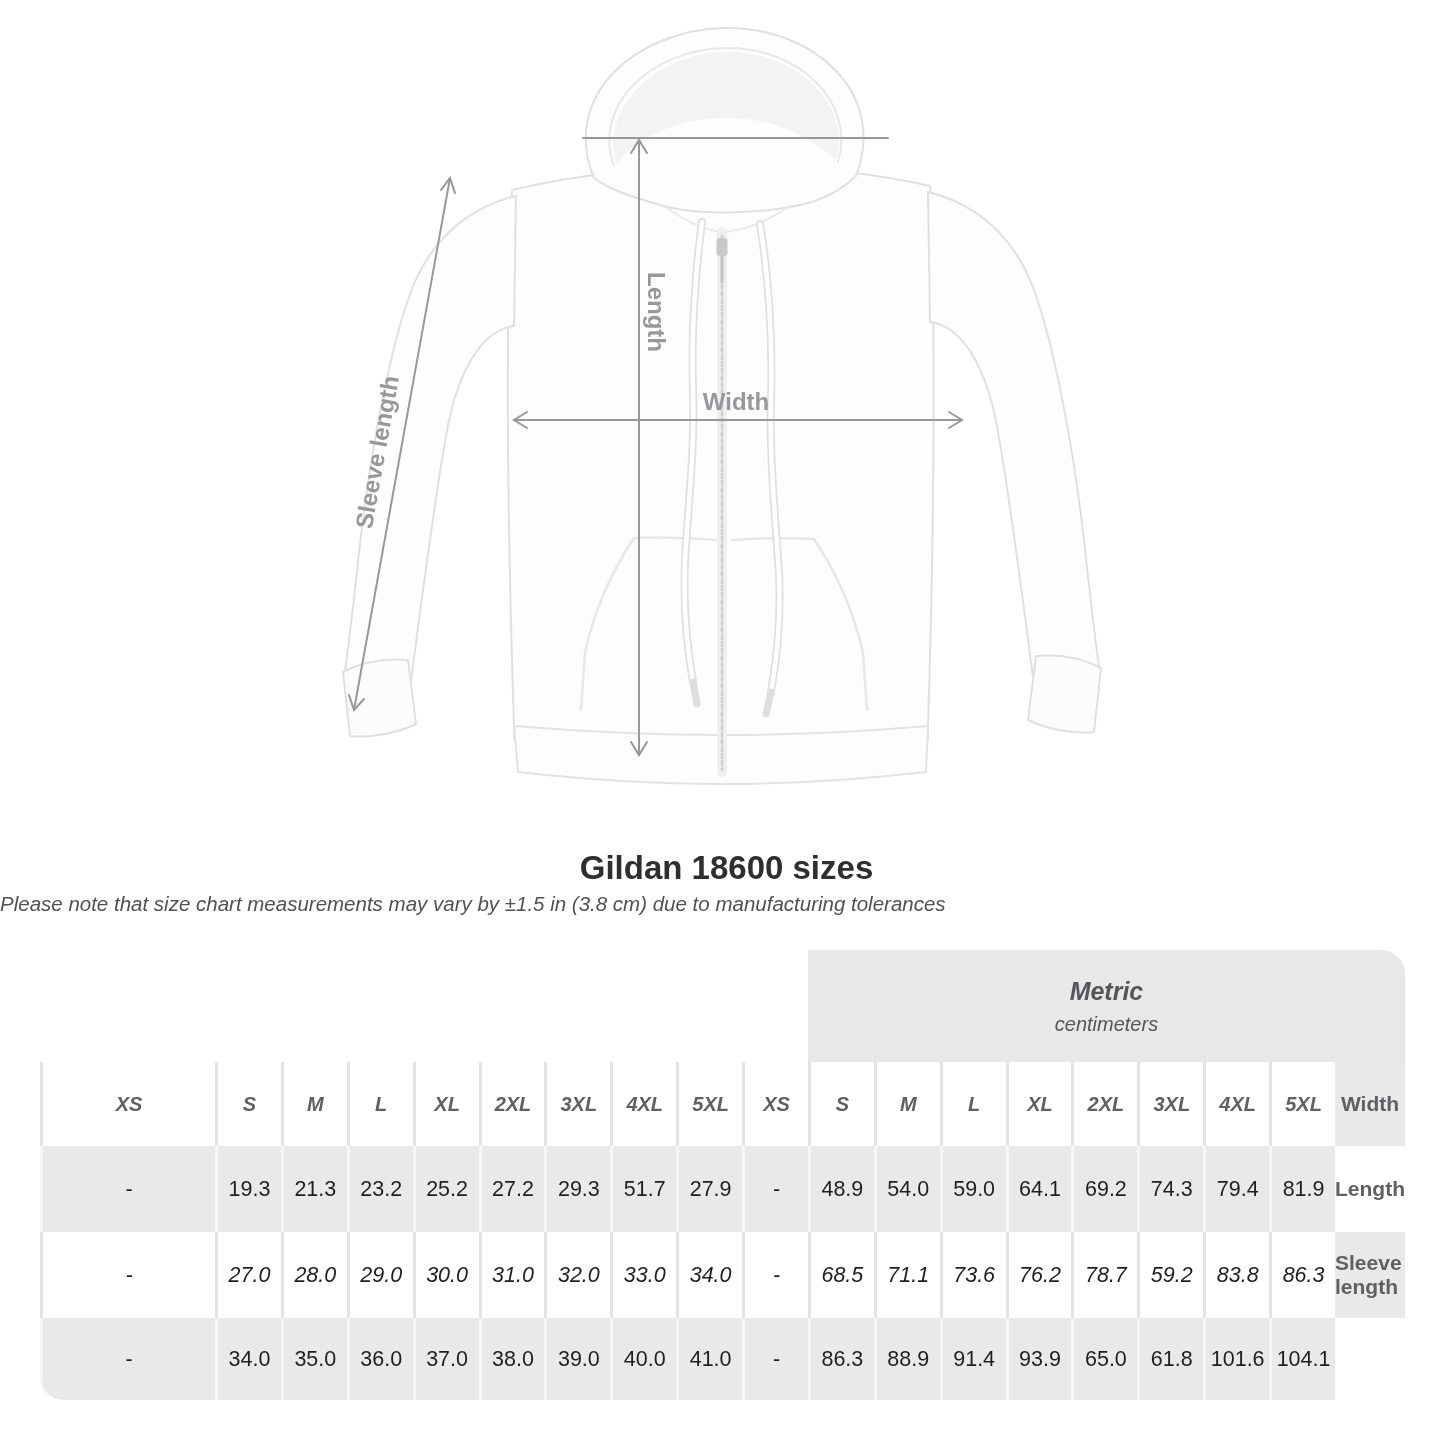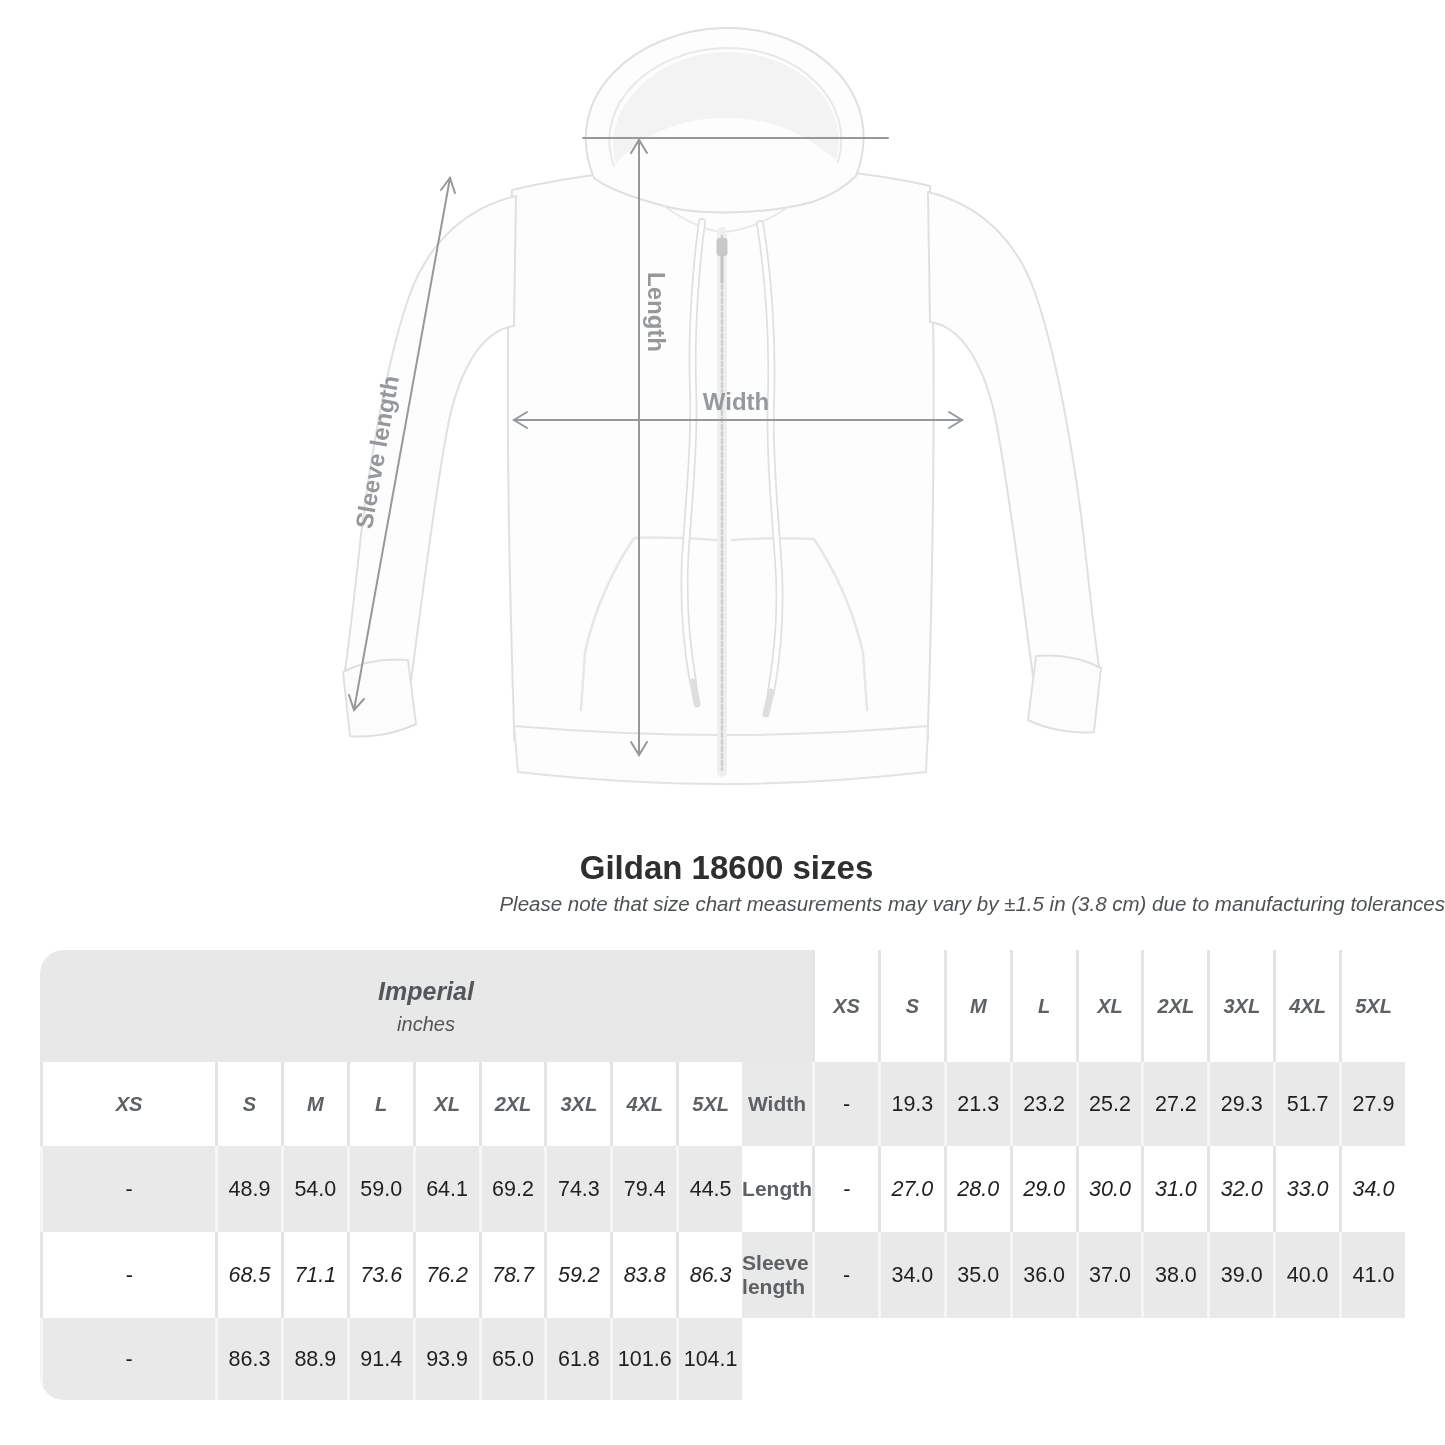--- a/index.html
+++ b/index.html
@@ -7,21 +7,21 @@
     width:1445px;height:1445px;position:relative;overflow:hidden;
     font-family:"Liberation Sans", sans-serif;
   }
   .diagram{position:absolute;left:0;top:0;}
   .page-title{
     position:absolute;left:0;top:845px;width:100%;margin:4px;
     text-align:center;font-size:33px;font-weight:bold;color:#2d2f31;
   }
   .note{
     position:absolute;left:0;top:892px;width:100%;margin:0;
-    text-align:right;font-style:italic;font-size:20.5px;color:#4e5254;
+    text-align:left;font-style:italic;font-size:20.5px;color:#4e5254;
   }
   .size-table{
     position:absolute;left:40px;top:950px;width:1365px;height:450px;
     display:grid;
     grid-template-columns:175px repeat(18,1fr);
     grid-template-rows:112px 84px 86px 86px 82px;
     border-radius:24px;overflow:hidden;
   }
   .c{display:flex;align-items:center;justify-content:center;background:#ffffff;}
   .band{background:#e8e8e8;flex-direction:column;gap:7px;}
@@ -136,23 +136,23 @@
     <text transform="translate(656,312) rotate(90)" text-anchor="middle" dominant-baseline="central">Length</text>
     <text x="736" y="410" text-anchor="middle">Width</text>
     <text transform="translate(377,452) rotate(-79.8)" text-anchor="middle" dominant-baseline="central">Sleeve length</text>
   </g>
 </svg>
 
 <h1 class="page-title">Gildan 18600 sizes</h1>
 <p class="note">Please note that size chart measurements may vary by ±1.5 in (3.8 cm) due to manufacturing tolerances</p>
 
 <div class="size-table" id="sizeTable">
-    <div class="c band" style="grid-column: 1 / span 10;">
-      <div class="c band-title" style="background: transparent;">Imperial</div>
-      <div class="c band-sub" style="background: transparent;">inches</div>
+    <div class="c band" style="grid-column: 11 / span 9;">
+      <div class="c band-title" style="background: transparent;">Metric</div>
+      <div class="c band-sub" style="background: transparent;">centimeters</div>
     </div>
     <div class="c head sw">XS</div>
     <div class="c head sw">S</div>
     <div class="c head sw">M</div>
     <div class="c head sw">L</div>
     <div class="c head sw">XL</div>
     <div class="c head sw">2XL</div>
     <div class="c head sw">3XL</div>
     <div class="c head sw">4XL</div>
     <div class="c head sw">5XL</div>
@@ -176,21 +176,21 @@
     <div class="c val gray sg">51.7</div>
     <div class="c val gray sg">27.9</div>
     <div class="c val gray sg">-</div>
     <div class="c val gray sg">48.9</div>
     <div class="c val gray sg">54.0</div>
     <div class="c val gray sg">59.0</div>
     <div class="c val gray sg">64.1</div>
     <div class="c val gray sg">69.2</div>
     <div class="c val gray sg">74.3</div>
     <div class="c val gray sg">79.4</div>
-    <div class="c val gray sg">44.5</div>
+    <div class="c val gray sg">81.9</div>
     <div class="c lbl ">Length</div>
     <div class="c val  sw">-</div>
     <div class="c val  sw">27.0</div>
     <div class="c val  sw">28.0</div>
     <div class="c val  sw">29.0</div>
     <div class="c val  sw">30.0</div>
     <div class="c val  sw">31.0</div>
     <div class="c val  sw">32.0</div>
     <div class="c val  sw">33.0</div>
     <div class="c val  sw">34.0</div>

